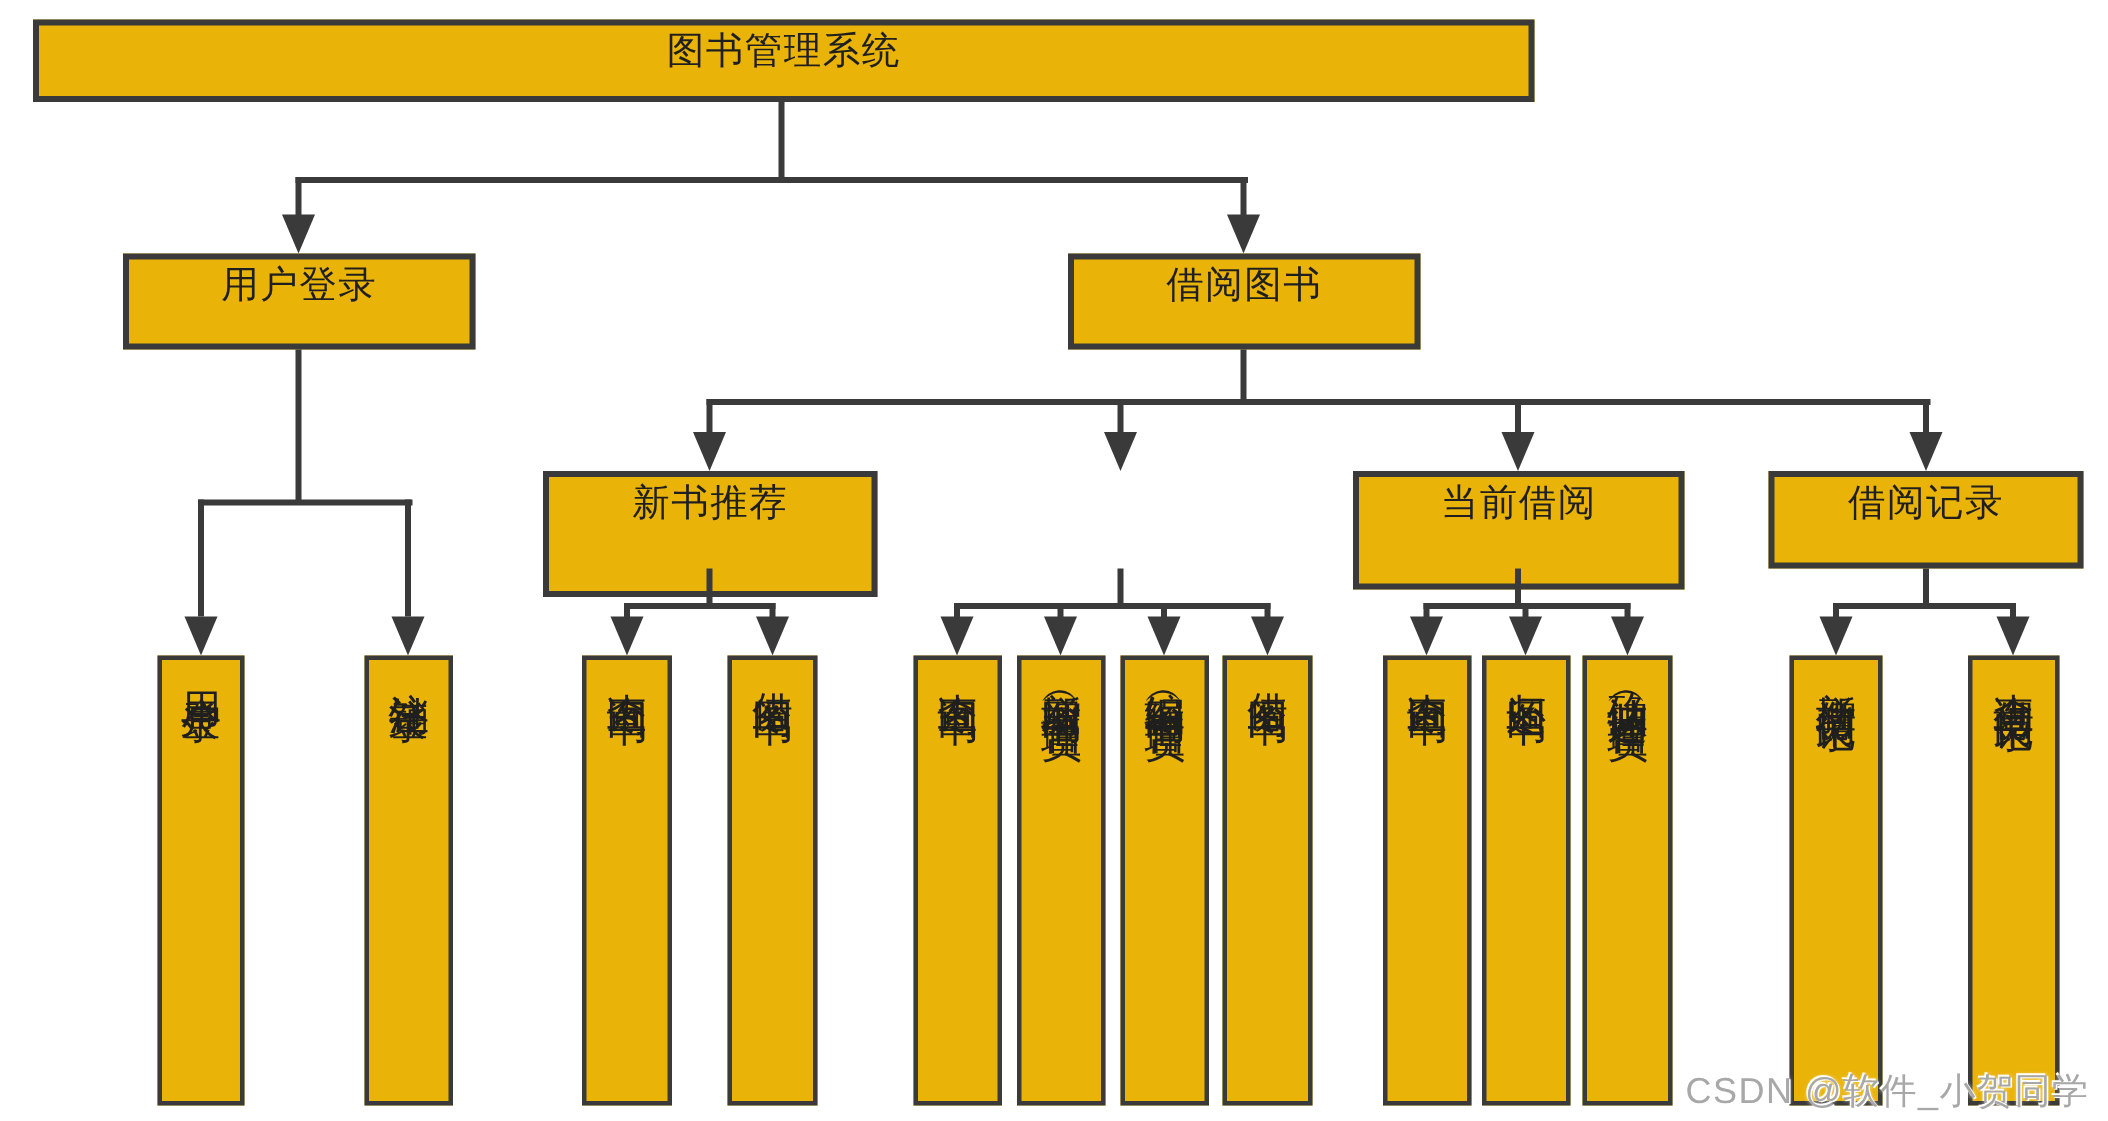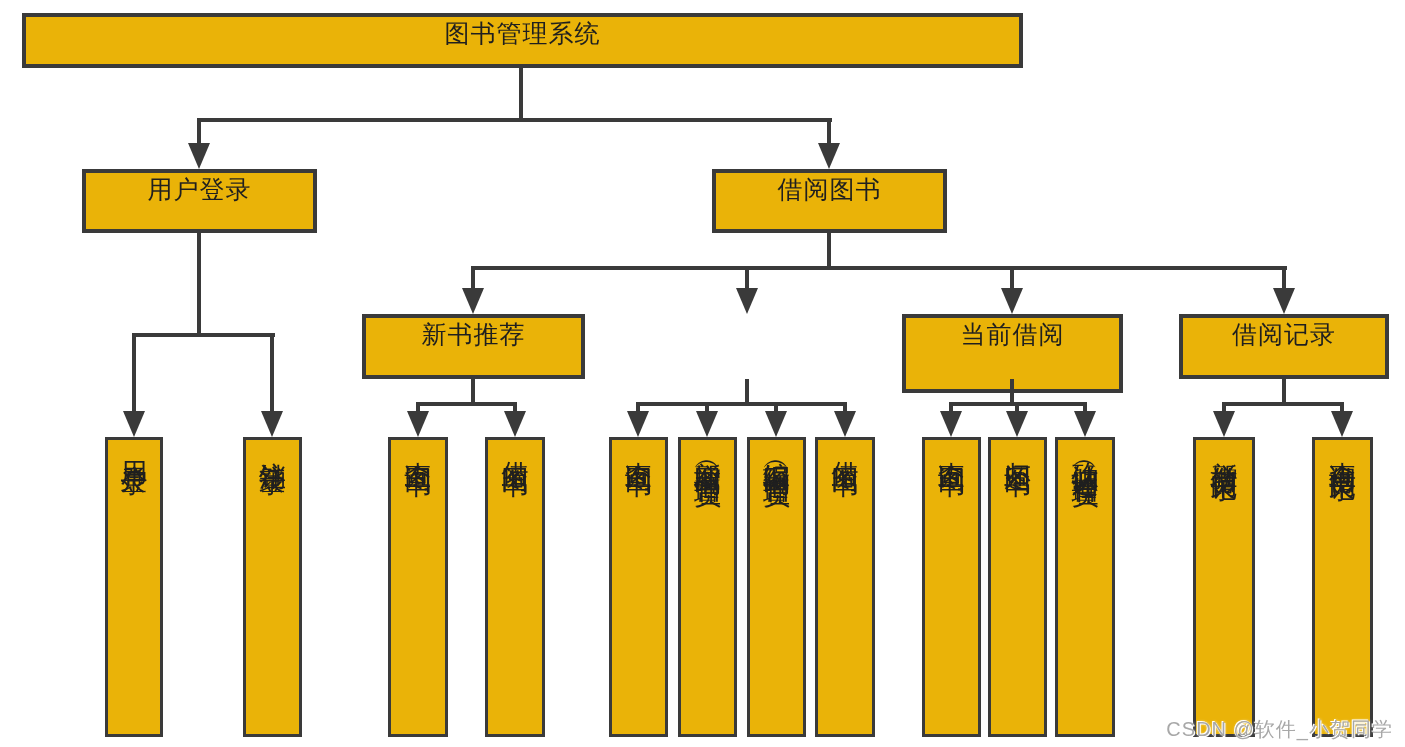--- a/index.html
+++ b/index.html
@@ -39,21 +39,21 @@
   .hl{position:absolute;height:4px;background:var(--line);}
   .ah{
     position:absolute;width:0;height:0;
     border-left:11px solid transparent;
     border-right:11px solid transparent;
     border-top:26px solid var(--line);
   }
   .watermark{
     position:absolute;
     right:12px;bottom:4px;
-    font-size:20px;
+    font-size:24px;
     letter-spacing:1px;
     color:var(--wm);
     text-shadow:0 0 3px #ffffff,1px 1px 0 #ffffff,-1px -1px 0 #ffffff;
     z-index:9;
   }
 </style>
 </head>
 <body>
 
 <div class="stage">
@@ -87,21 +87,21 @@
   <div class="hl" style="left:471px;top:266px;width:816px"></div>
   <div class="vl" style="left:471px;top:266px;height:24px"></div>
   <div class="vl" style="left:745px;top:266px;height:24px"></div>
   <div class="vl" style="left:1010px;top:266px;height:24px"></div>
   <div class="vl" style="left:1282px;top:266px;height:24px"></div>
   <div class="ah" style="left:462px;top:288px"></div>
   <div class="ah" style="left:736px;top:288px"></div>
   <div class="ah" style="left:1001px;top:288px"></div>
   <div class="ah" style="left:1273px;top:288px"></div>
 
-  <div class="node h" style="left:362px;top:314px;width:223px;height:65px">
+  <div class="node h" style="left:362px;top:314px;width:223px;height:84px">
     <span class="lbl">新书推荐</span>
   </div>
   <div class="node h" style="left:902px;top:314px;width:221px;height:79px">
     <span class="lbl">当前借阅</span>
   </div>
   <div class="node h" style="left:1179px;top:314px;width:210px;height:65px">
     <span class="lbl">借阅记录</span>
   </div>
 
   <div class="vl" style="left:471px;top:379px;height:27px"></div>

